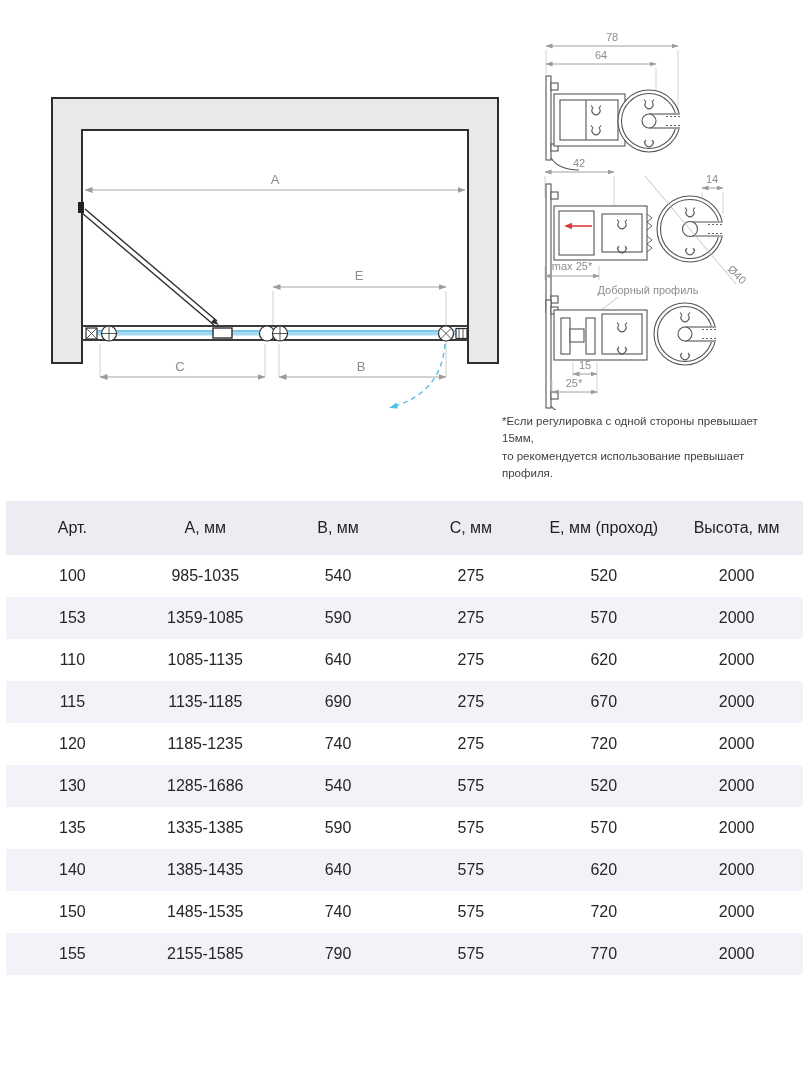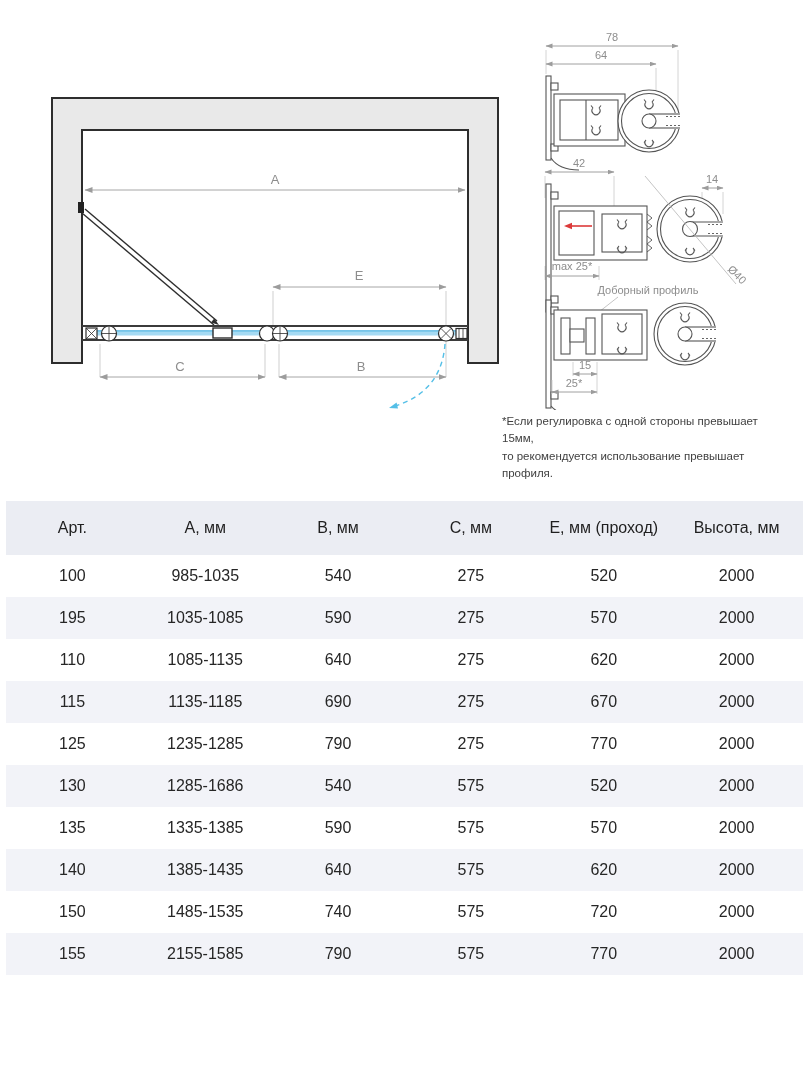--- a/index.html
+++ b/index.html
@@ -251,22 +251,22 @@
     <tbody>
         <tr>
           <td>100</td>
           <td>985-1035</td>
           <td>540</td>
           <td>275</td>
           <td>520</td>
           <td>2000</td>
         </tr>
         <tr>
-          <td>195</td>
-          <td>1035-1085</td>
+          <td>153</td>
+          <td>1359-1085</td>
           <td>590</td>
           <td>275</td>
           <td>570</td>
           <td>2000</td>
         </tr>
         <tr>
           <td>110</td>
           <td>1085-1135</td>
           <td>640</td>
           <td>275</td>
@@ -275,25 +275,25 @@
         </tr>
         <tr>
           <td>115</td>
           <td>1135-1185</td>
           <td>690</td>
           <td>275</td>
           <td>670</td>
           <td>2000</td>
         </tr>
         <tr>
-          <td>125</td>
-          <td>1235-1285</td>
-          <td>790</td>
-          <td>275</td>
-          <td>770</td>
+          <td>120</td>
+          <td>1185-1235</td>
+          <td>740</td>
+          <td>275</td>
+          <td>720</td>
           <td>2000</td>
         </tr>
         <tr>
           <td>130</td>
           <td>1285-1686</td>
           <td>540</td>
           <td>575</td>
           <td>520</td>
           <td>2000</td>
         </tr>

